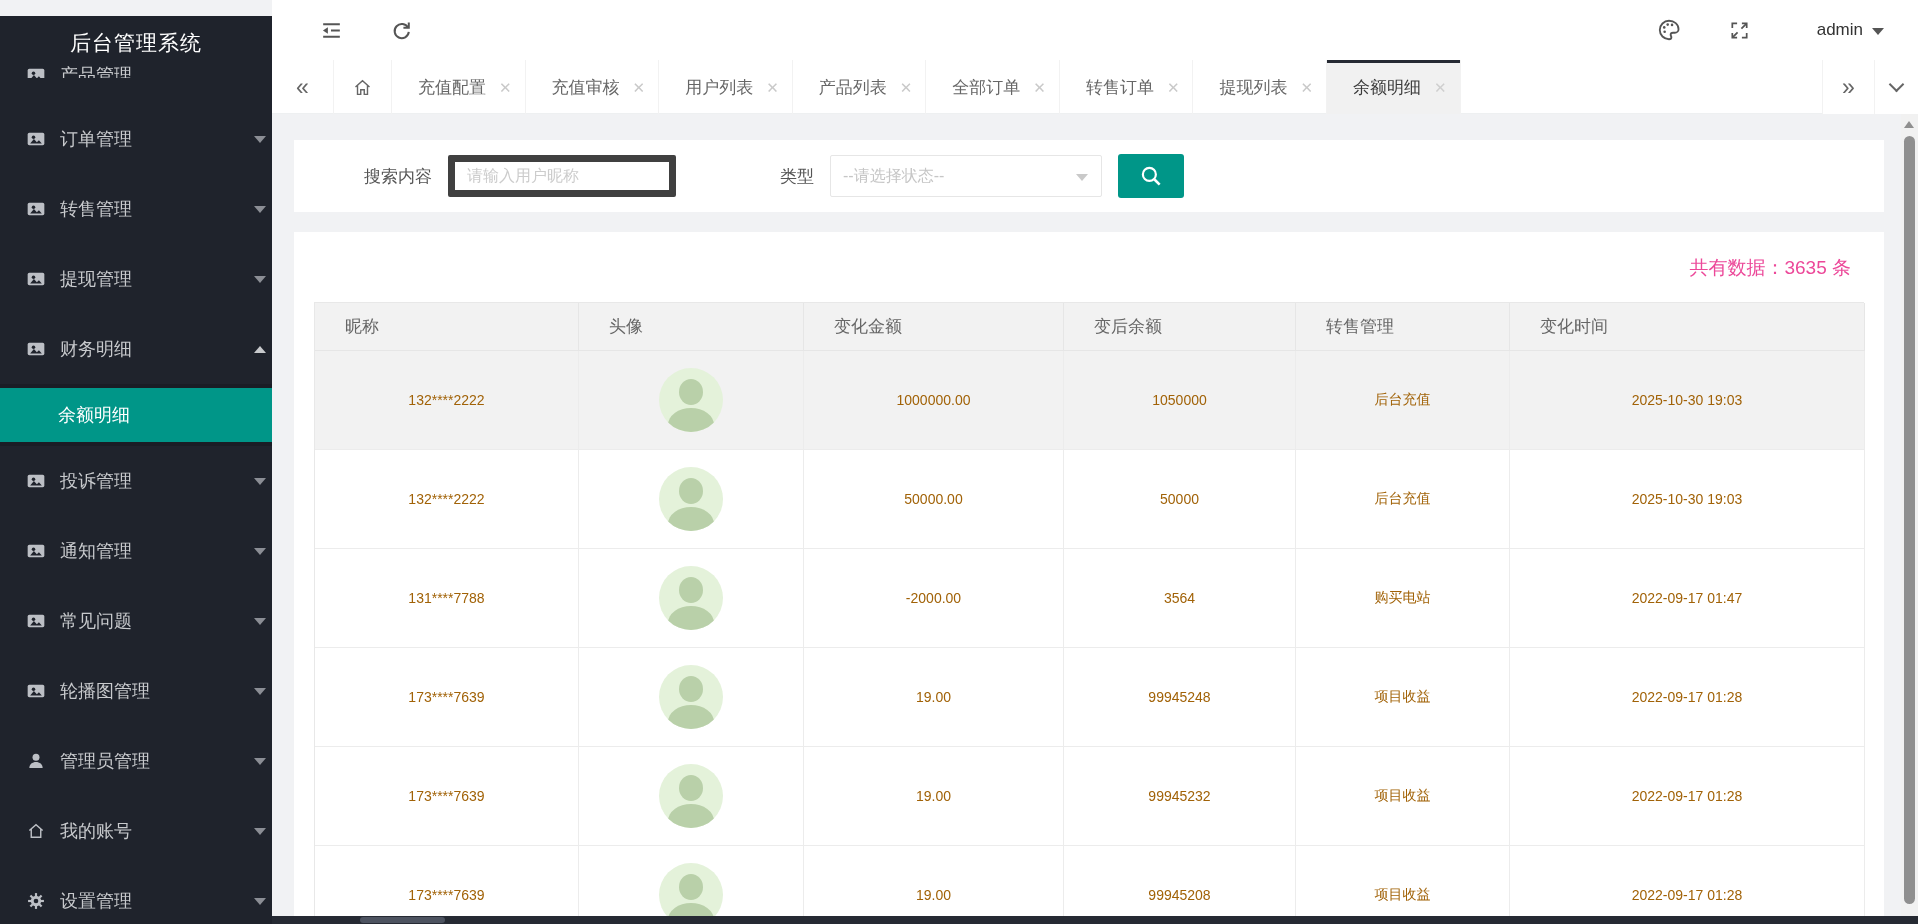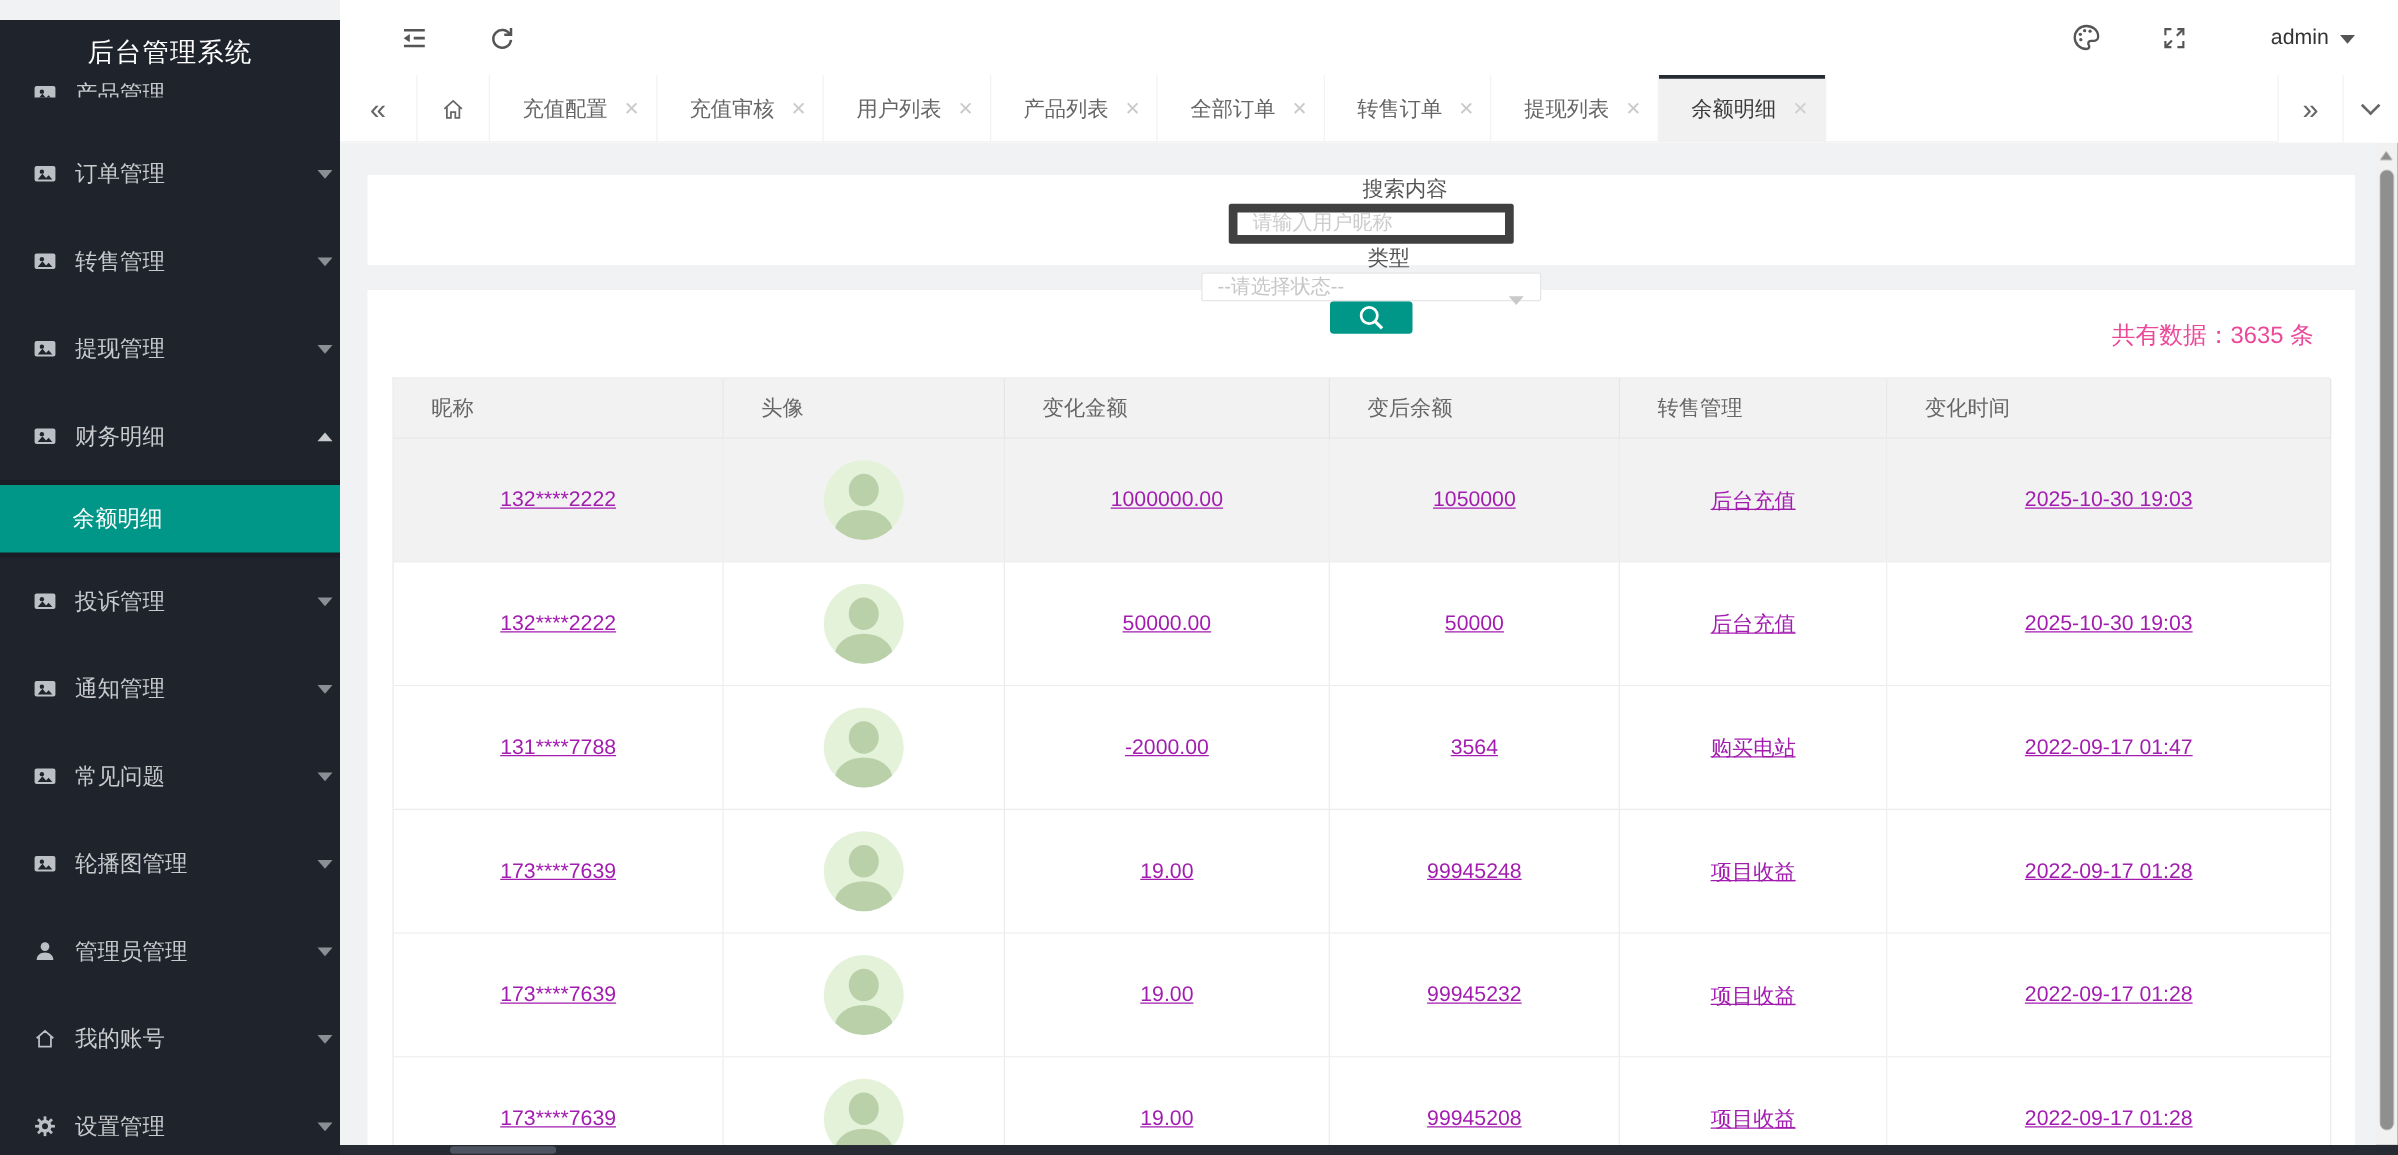--- a/index.html
+++ b/index.html
@@ -39,36 +39,36 @@
   .tab .close { margin-left:13px; color:#c9c9c9; font-size:15px; line-height:1; cursor:pointer; }
   .tab.active { background:#f1f1f1; color:#3a3a3a; box-shadow:inset 0 3px 0 #262a33; }
   .tab.active .close { color:#cfcfcf; }
   .tab-ctrl { position:absolute; top:0; height:54px; display:flex; align-items:center; justify-content:center; background:#fff; border-left:1px solid #f2f2f2; cursor:pointer; color:#666; }
   .ctrl-more { right:44px; width:52px; font-size:23px; }
   .ctrl-down { right:0; width:44px; }
   .chev-down { width:11px; height:11px; border-right:2px solid #666; border-bottom:2px solid #666; transform:rotate(45deg); margin-top:-5px; }
 
   
   .content { position:absolute; left:272px; top:114px; right:17px; bottom:8px; background:#f1f2f4; overflow:hidden; }
-  .search-card { margin:26px 17px 0 22px; height:72px; background:#fff; display:flex; align-items:center;flex-direction:column; }
+  .search-card { margin:26px 17px 0 22px; height:72px; background:#fff; display:flex; align-items:center; }
   .f-label { font-size:17px; color:#555; }
   .lbl-keyword { margin-left:70px; }
-  .lbl-type { margin-left:44px; }
+  .lbl-type { margin-left:104px; }
   .inp { width:228px; height:42px; margin-left:16px; border:7px solid #404040; border-radius:2px; padding:0 12px; font-size:16px; color:#666; outline:none; background:#fff; }
   .inp::placeholder { color:#ccc; }
   .sel { position:relative; width:272px; height:42px; margin-left:16px; border:1px solid #e6e6e6; border-radius:2px; background:#fff; display:flex; align-items:center; padding:0 34px 0 12px; cursor:pointer; }
   .sel .sel-text { font-size:16px; color:#c6c6c6; }
   .sel-caret { position:absolute; right:13px; top:18px; width:0; height:0; border-left:6px solid transparent; border-right:6px solid transparent; border-top:7px solid #c9c9c9; }
   .search-btn { width:66px; height:44px; margin-left:16px; background:#009688; border:none; border-radius:3px; cursor:pointer; display:flex; align-items:center; justify-content:center; }
 
   .table-card { margin:20px 17px 0 22px; height:1000px; background:#fff; }
   .total-line { text-align:right; padding:23px 33px 0; font-size:19px; color:#ec4899; }
   .tbl { margin:21px 20px 0; display:grid; grid-template-columns:264px 225px 260px 232px 214px 355px; border-top:1px solid #e8e8e8; border-left:1px solid #e8e8e8; }
   .th { height:48px; background:#f2f2f2; display:flex; align-items:center; padding-left:30px; font-size:17px; color:#666; border-right:1px solid #e6e6e6; border-bottom:1px solid #e6e6e6; }
-  .td { height:99px; display:flex; align-items:center; justify-content:center; font-size:17px; color:#a21caf; border-right:1px solid #ececec; border-bottom:1px solid #ececec; background:#fff;text-decoration:underline; }
+  .td { height:99px; display:flex; align-items:center; justify-content:center; font-size:14px; color:#a16207; border-right:1px solid #ececec; border-bottom:1px solid #ececec; background:#fff; }
   .r0 .td { background:#f2f2f2; }
   .avatar { width:64px; height:64px; border-radius:50%; background:#e4f2da; position:relative; overflow:hidden; }
   .avatar .head { position:absolute; left:20px; top:11px; width:24px; height:26px; border-radius:50%; background:#b9d0a9; }
   .avatar .body { position:absolute; left:9px; top:40px; width:46px; height:34px; border-radius:50%; background:#b9d0a9; }
 
   
   .vscroll { position:fixed; right:0; top:114px; bottom:8px; width:17px; background:#f1f1f1; z-index:6; }
   .v-arrow { position:absolute; top:7px; left:3px; width:0; height:0; border-left:5.5px solid transparent; border-right:5.5px solid transparent; border-bottom:7px solid #8f8f8f; }
   .v-thumb { position:absolute; top:22px; bottom:12px; left:3px; width:11px; border-radius:6px; background:#8f8f8f; }
   .hscroll { position:fixed; left:272px; right:0; bottom:0; height:8px; background:#262a33; z-index:6; }

